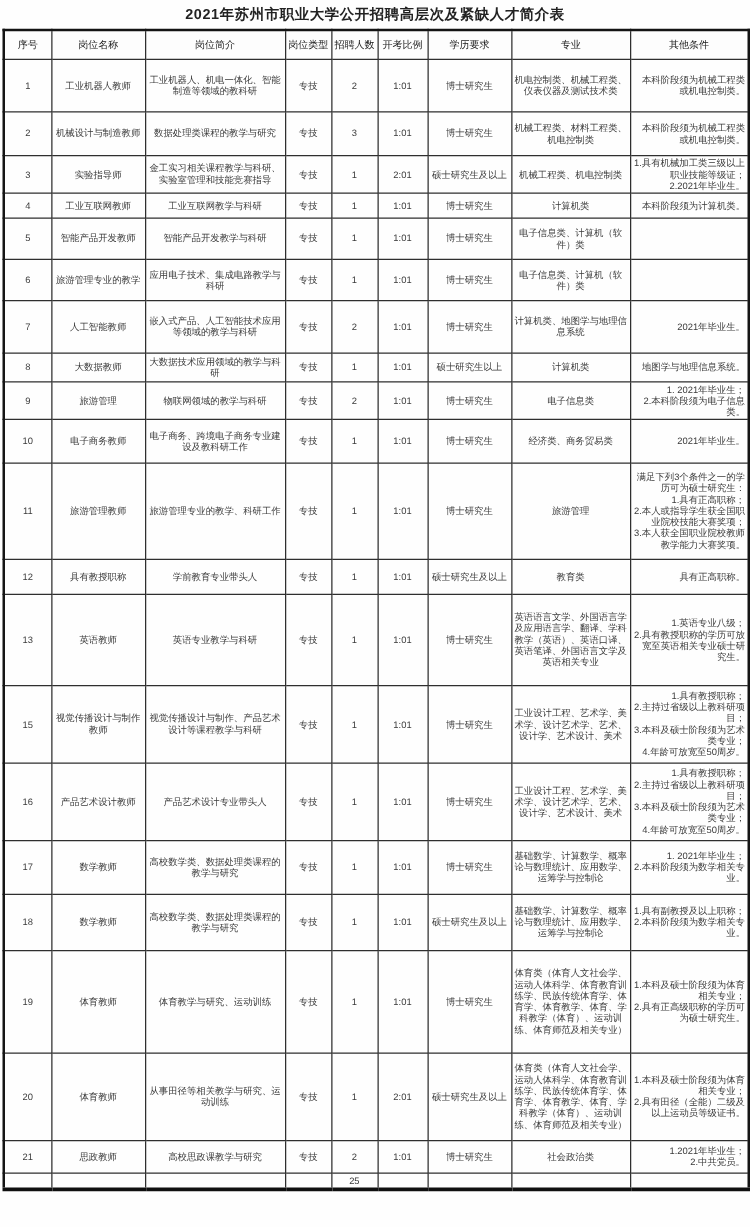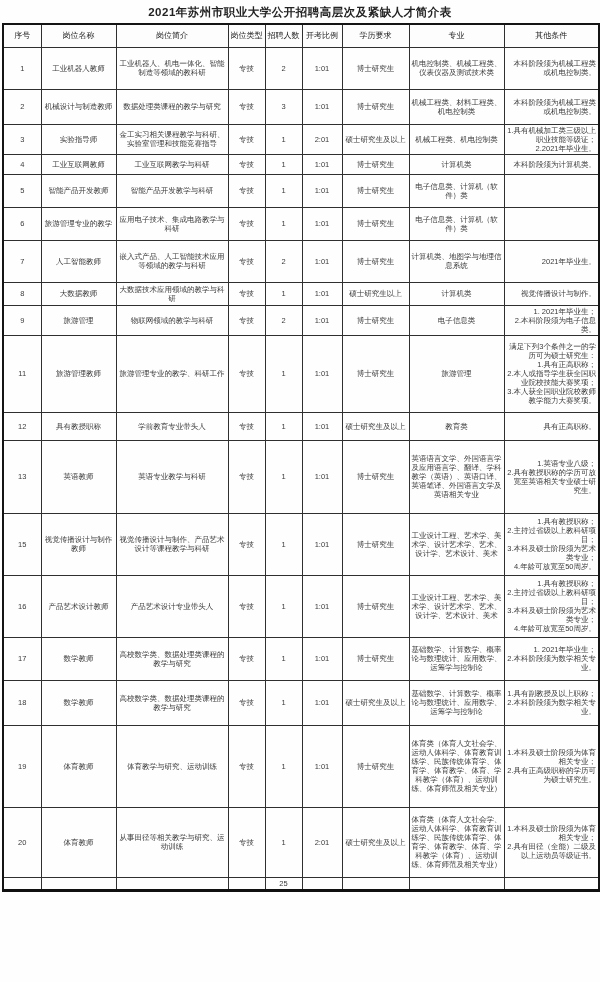--- a/index.html
+++ b/index.html
@@ -173,33 +173,44 @@
         </tr>
         <tr style="height: 23px;">
           <td class="col-no">8</td>
           <td class="col-name">大数据教师</td>
           <td class="col-intro">大数据技术应用领域的教学与科研</td>
           <td class="col-type">专技</td>
           <td class="col-count">1</td>
           <td class="col-ratio">1:01</td>
           <td class="col-edu">硕士研究生以上</td>
           <td class="col-major">计算机类</td>
-          <td class="col-other">视觉传播设计与制作。</td>
+          <td class="col-other">地图学与地理信息系统。</td>
         </tr>
         <tr style="height: 27px;">
           <td class="col-no">9</td>
           <td class="col-name">旅游管理</td>
           <td class="col-intro">物联网领域的教学与科研</td>
           <td class="col-type">专技</td>
           <td class="col-count">2</td>
           <td class="col-ratio">1:01</td>
           <td class="col-edu">博士研究生</td>
           <td class="col-major">电子信息类</td>
           <td class="col-other">1. 2021年毕业生；
 2.本科阶段须为电子信息类。</td>
+        </tr>
+        <tr style="height: 35px;">
+          <td class="col-no">10</td>
+          <td class="col-name">电子商务教师</td>
+          <td class="col-intro">电子商务、跨境电子商务专业建设及教科研工作</td>
+          <td class="col-type">专技</td>
+          <td class="col-count">1</td>
+          <td class="col-ratio">1:01</td>
+          <td class="col-edu">博士研究生</td>
+          <td class="col-major">经济类、商务贸易类</td>
+          <td class="col-other">2021年毕业生。</td>
         </tr>
         <tr style="height: 77px;">
           <td class="col-no">11</td>
           <td class="col-name">旅游管理教师</td>
           <td class="col-intro">旅游管理专业的教学、科研工作</td>
           <td class="col-type">专技</td>
           <td class="col-count">1</td>
           <td class="col-ratio">1:01</td>
           <td class="col-edu">博士研究生</td>
           <td class="col-major">旅游管理</td>
@@ -299,20 +310,32 @@
           <td class="col-no">20</td>
           <td class="col-name">体育教师</td>
           <td class="col-intro">从事田径等相关教学与研究、运动训练</td>
           <td class="col-type">专技</td>
           <td class="col-count">1</td>
           <td class="col-ratio">2:01</td>
           <td class="col-edu">硕士研究生及以上</td>
           <td class="col-major">体育类（体育人文社会学、运动人体科学、体育教育训练学、民族传统体育学、体育学、体育教学、体育、学科教学（体育）、运动训练、体育师范及相关专业）</td>
           <td class="col-other">1.本科及硕士阶段须为体育相关专业；
 2.具有田径（全能）二级及以上运动员等级证书。</td>
+        </tr>
+        <tr style="height: 26px;">
+          <td class="col-no">21</td>
+          <td class="col-name">思政教师</td>
+          <td class="col-intro">高校思政课教学与研究</td>
+          <td class="col-type">专技</td>
+          <td class="col-count">2</td>
+          <td class="col-ratio">1:01</td>
+          <td class="col-edu">博士研究生</td>
+          <td class="col-major">社会政治类</td>
+          <td class="col-other">1.2021年毕业生；
+2.中共党员。</td>
         </tr>
         <tr class="total-row">
           <td class="col-no"></td>
           <td class="col-name"></td>
           <td class="col-intro"></td>
           <td class="col-type"></td>
           <td class="col-count">25</td>
           <td class="col-ratio"></td>
           <td class="col-edu"></td>
           <td class="col-major"></td>

